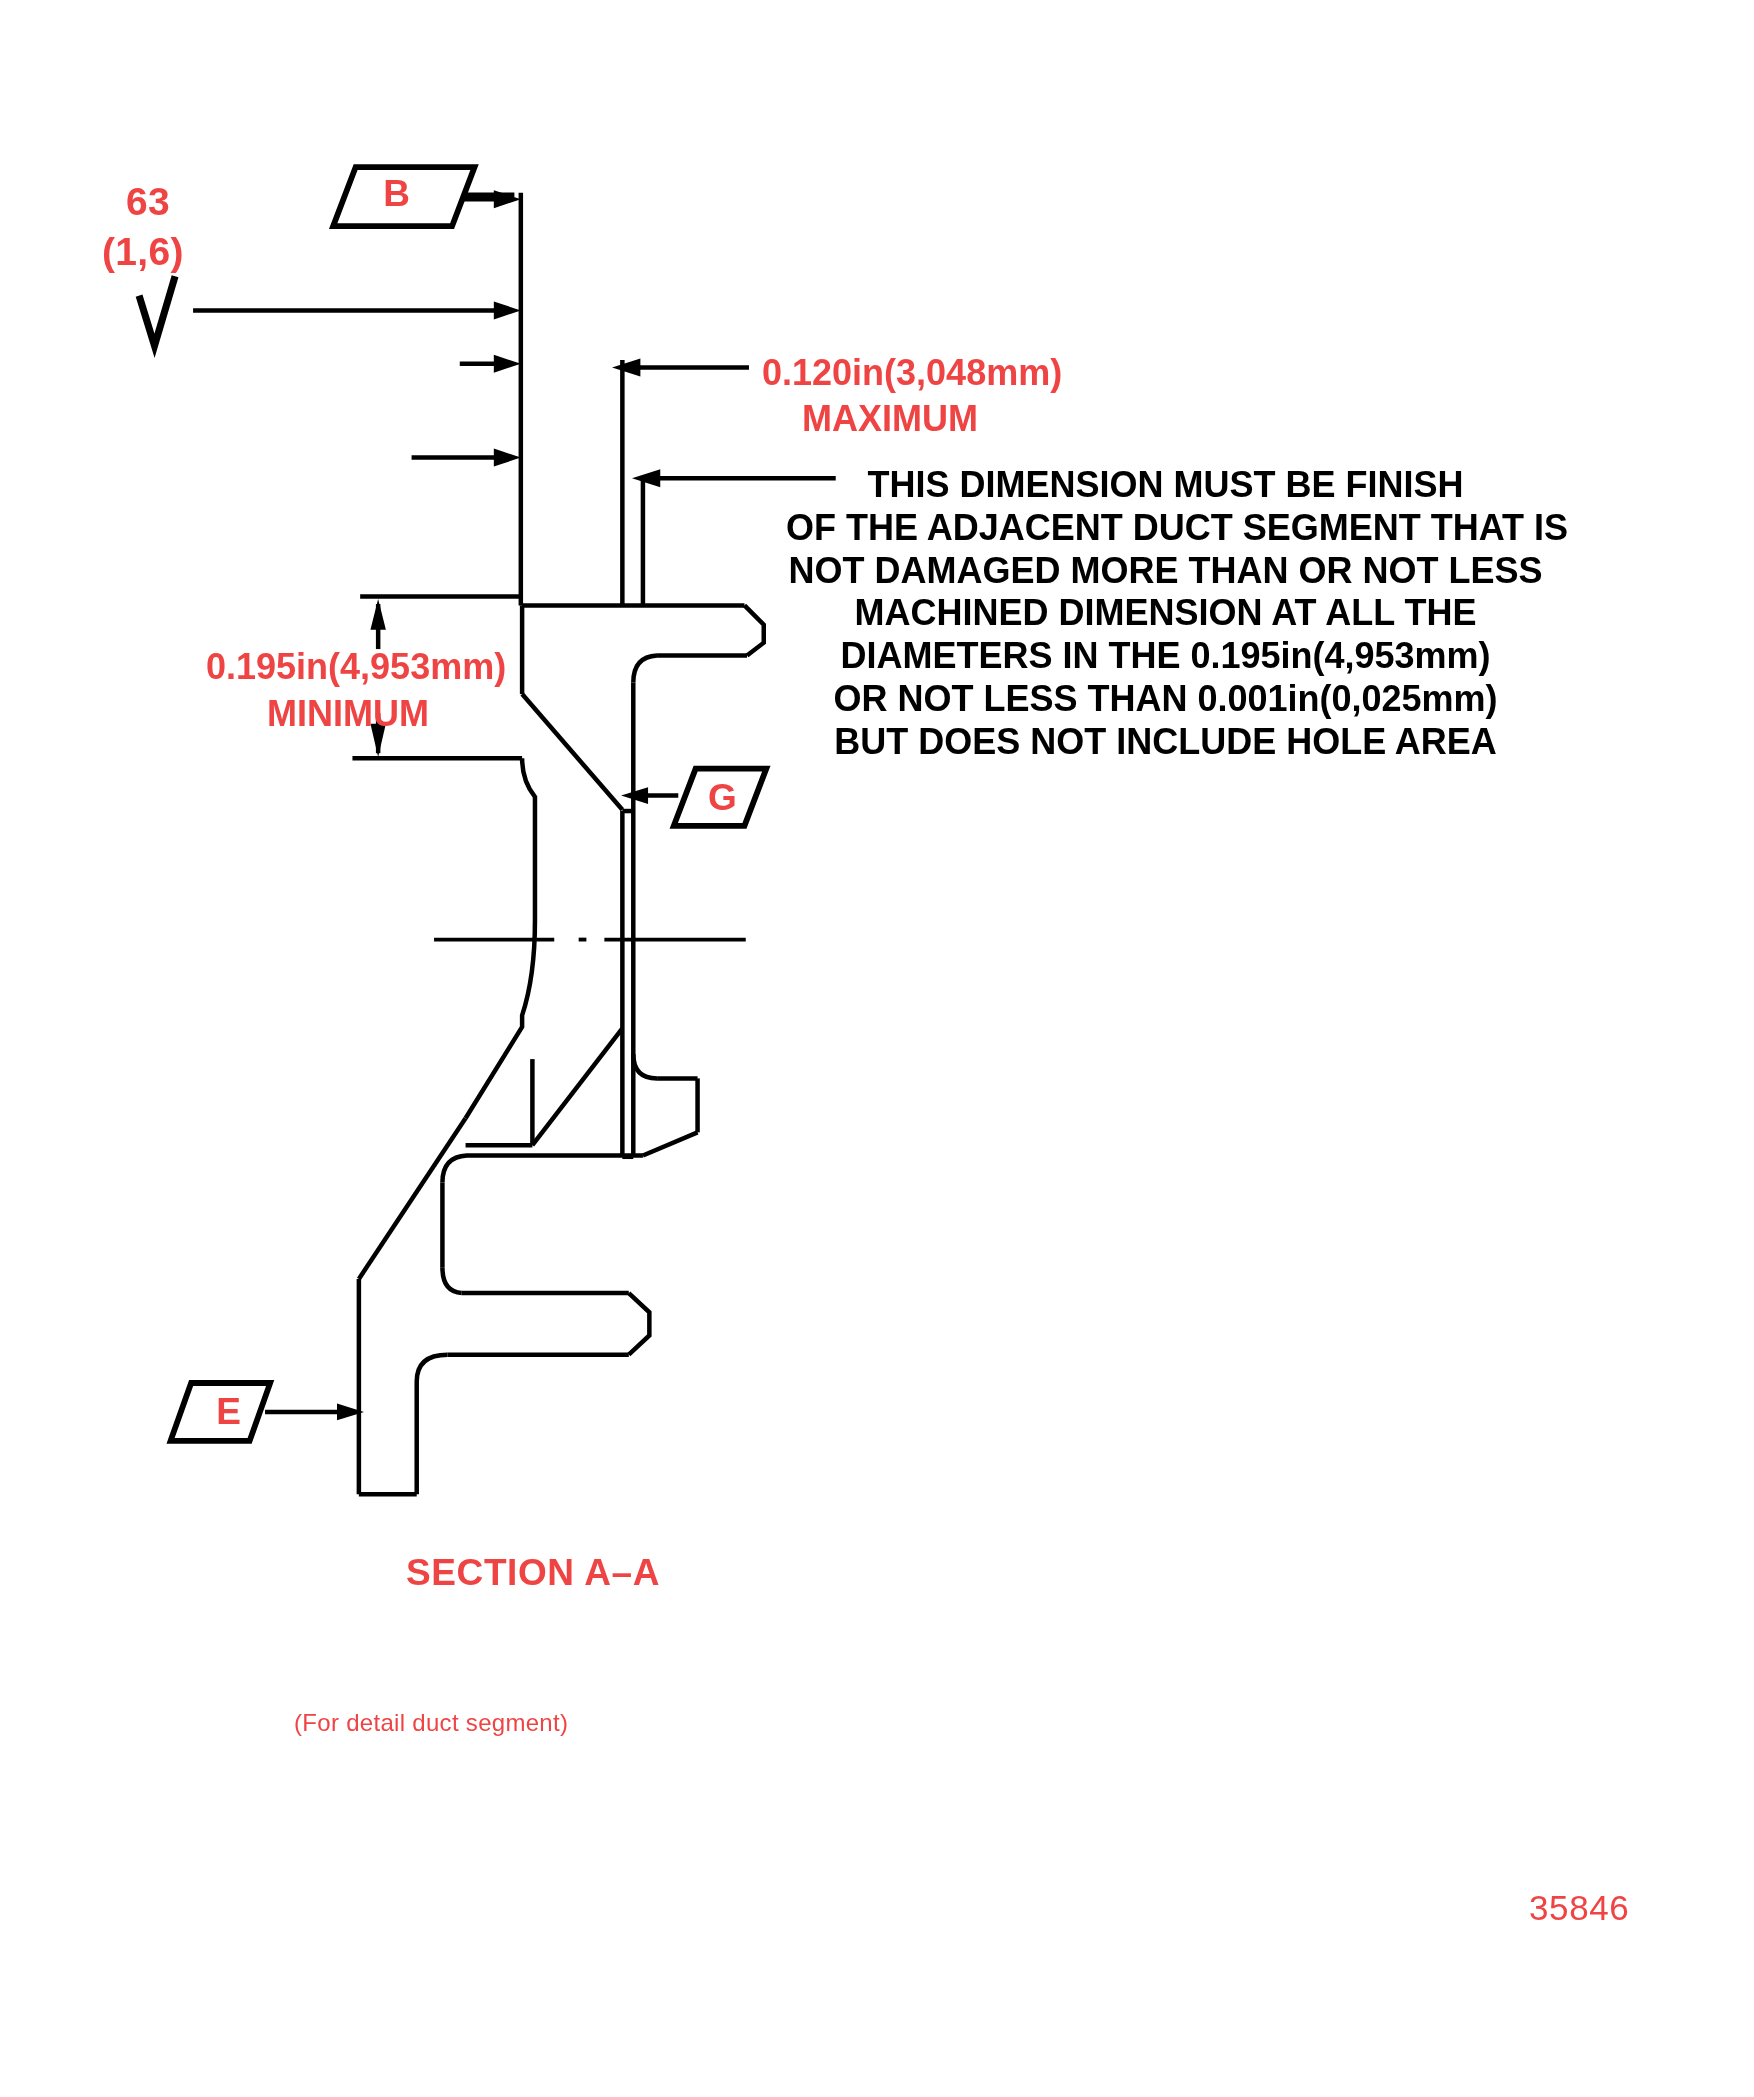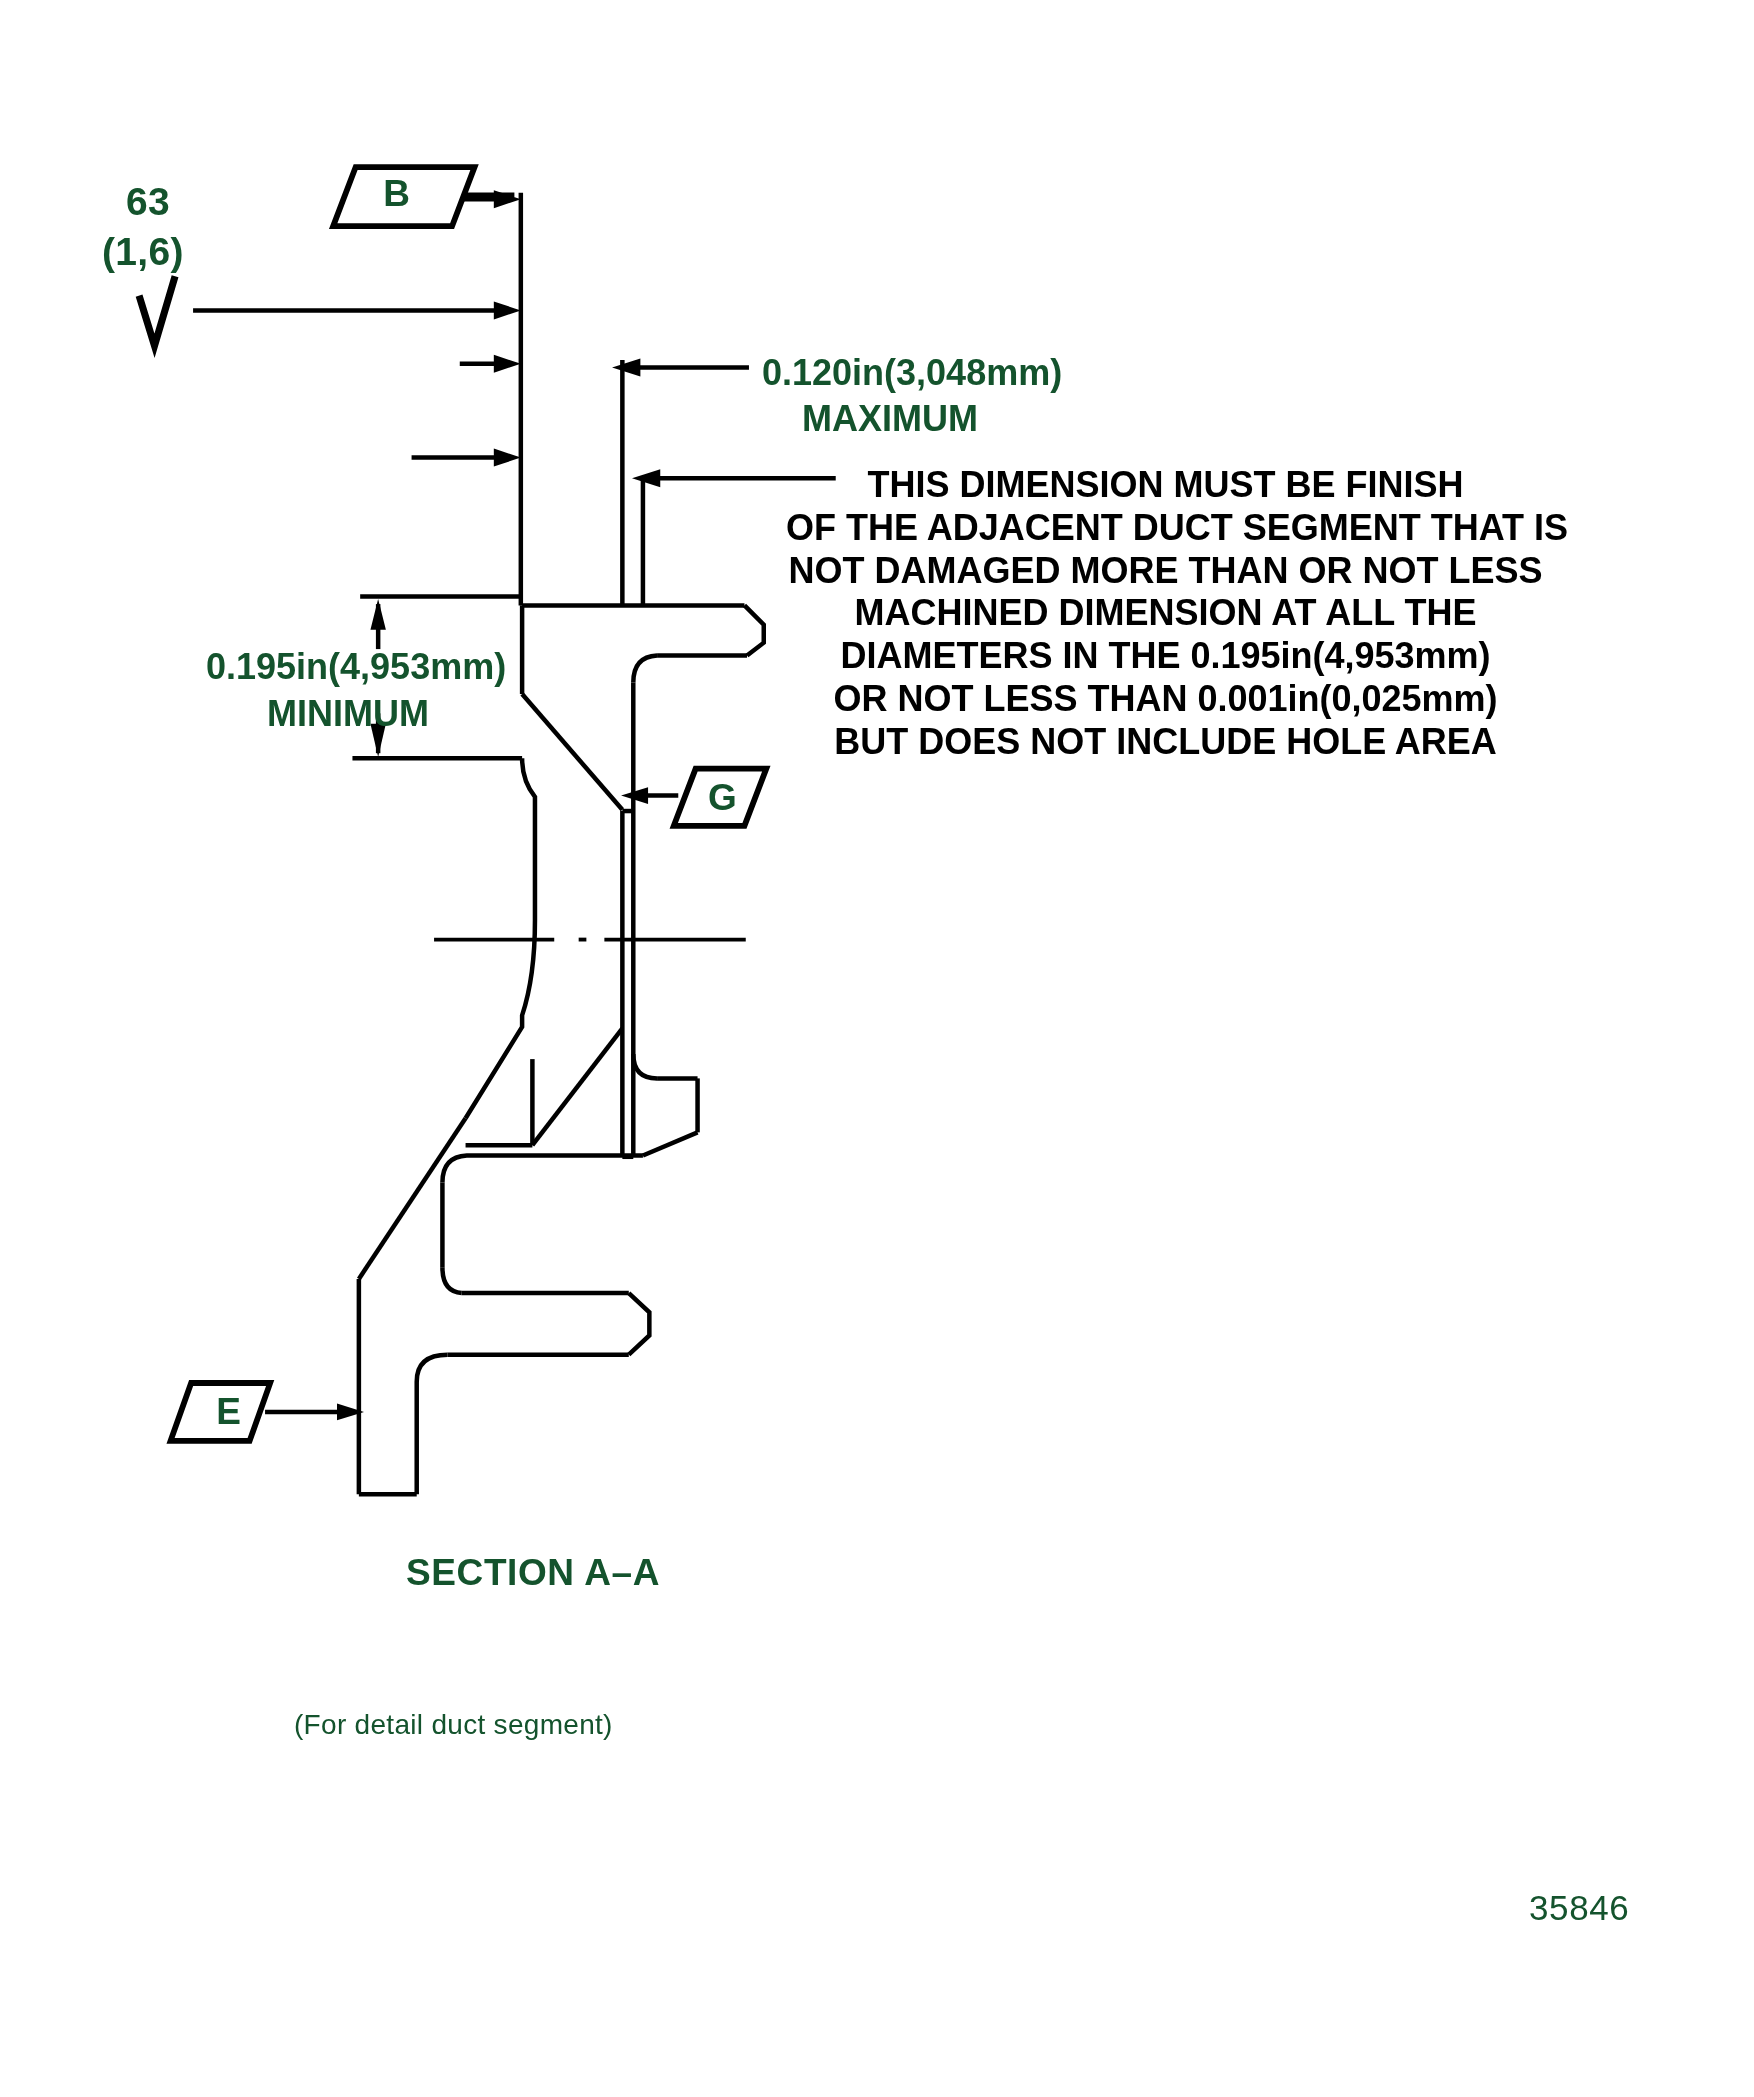--- a/index.html
+++ b/index.html
@@ -22,21 +22,21 @@
   #drawing-svg {
     position: absolute;
     left: 0;
     top: 0;
     width: 1755px;
     height: 2097px;
   }
   .txt {
     position: absolute;
     white-space: pre;
-    color: #14532d;
+    color: #ef4444;
     font-family: "Liberation Sans", sans-serif;
     line-height: 1;
   }
   
   #finish-value {
     left: 126px;
     top: 182px;
     font-size: 39px;
     font-weight: bold;
     letter-spacing: 0.3px;
@@ -111,21 +111,21 @@
   #caption-title {
     left: 209px;
     top: 1638px;
     font-size: 37px;
     font-weight: bold;
     letter-spacing: 0.6px;
   }
   #caption-subtitle {
     left: 294px;
     top: 1711px;
-    font-size: 28px;
+    font-size: 24px;
     letter-spacing: 0.3px;
   }
   #figure-number {
     left: 1529px;
     top: 1890px;
     font-size: 35px;
     letter-spacing: 0.6px;
   }
 </style>
 </head>

